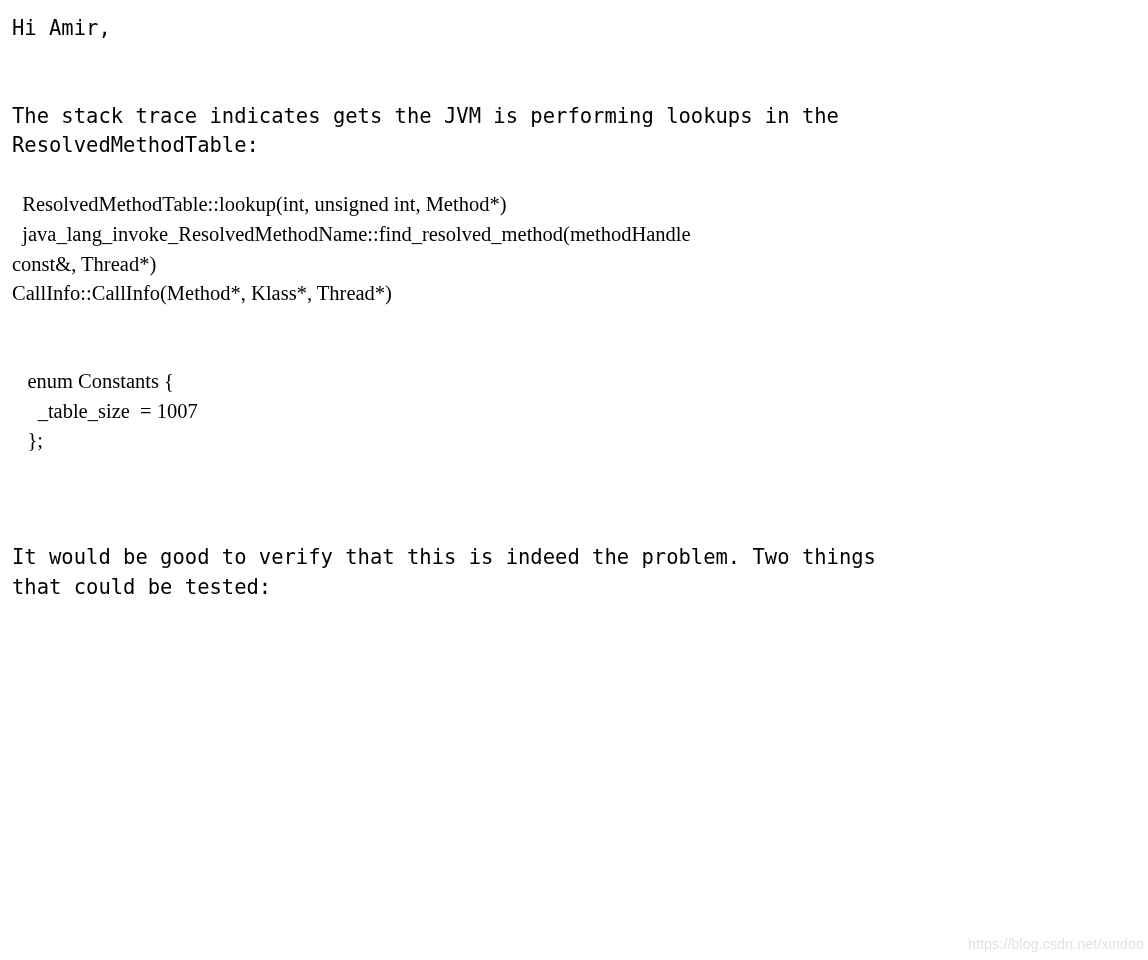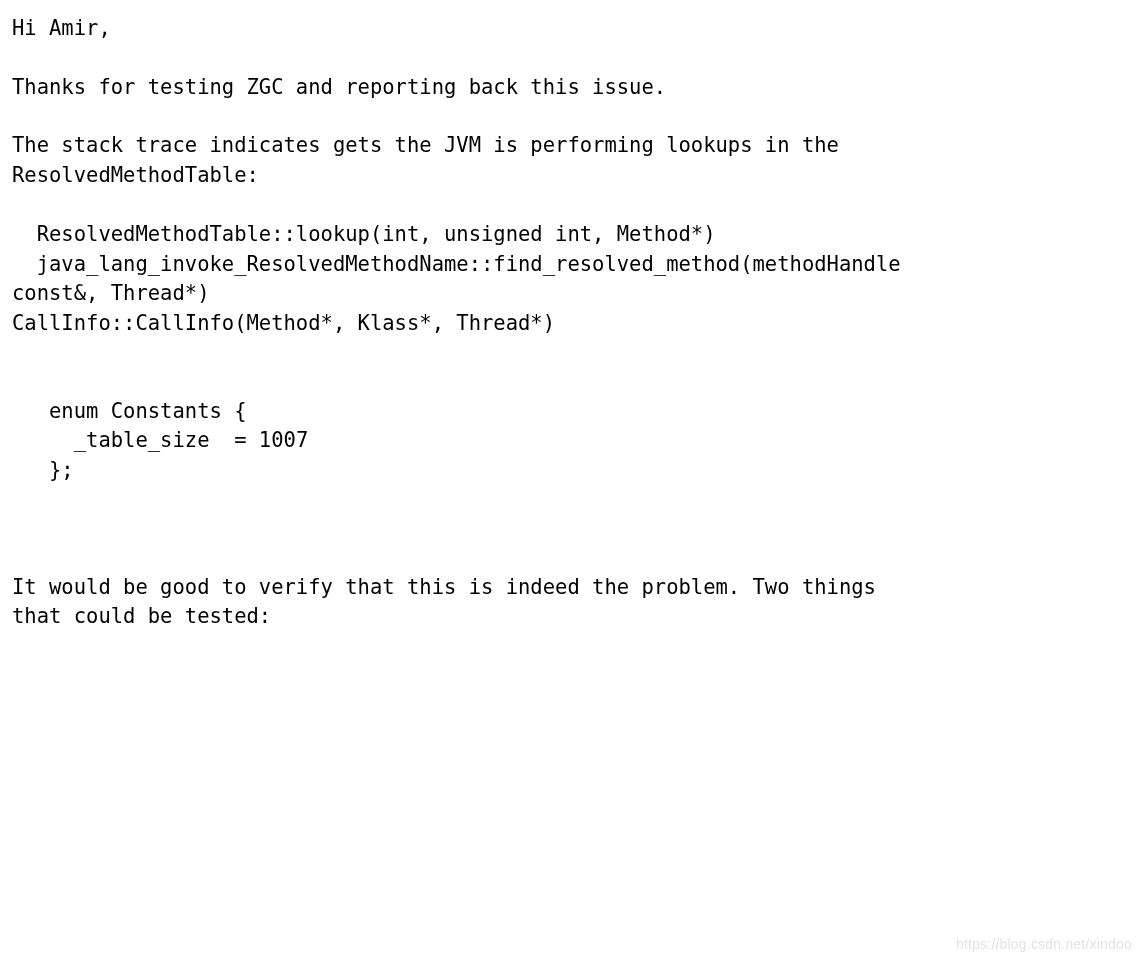--- a/index.html
+++ b/index.html
@@ -27,41 +27,41 @@
     line-height: 29.7px;
     white-space: pre-wrap;
     word-wrap: break-word;
     letter-spacing: 0px;
   }
   .gap {
     height: 29px;
   }
   .indent {
     padding-left: 0;
+    font-family: Liberation Serif, serif;
   }
   .watermark {
     position: absolute;
-    right: 16px;
+    right: 4px;
     bottom: 8px;
     font-family: "Liberation Sans", sans-serif;
     font-size: 14px;
     color: #e2e2e2;
     letter-spacing: 0.2px;
     user-select: none;
   }
 </style>
 </head>
 <body>
 
 <div class="page">
 
   <div class="block">Hi Amir,</div>
   <div class="gap"></div>
 
-  <div class="block">Thanks for testing ZGC and reporting back this issue.</div>
   <div class="gap"></div>
 
   <div class="block">The stack trace indicates gets the JVM is performing lookups in the
 ResolvedMethodTable:</div>
   <div class="gap"></div>
 
   <div class="block indent">  ResolvedMethodTable::lookup(int, unsigned int, Method*)
   java_lang_invoke_ResolvedMethodName::find_resolved_method(methodHandle
 const&amp;, Thread*)
 CallInfo::CallInfo(Method*, Klass*, Thread*)</div>

